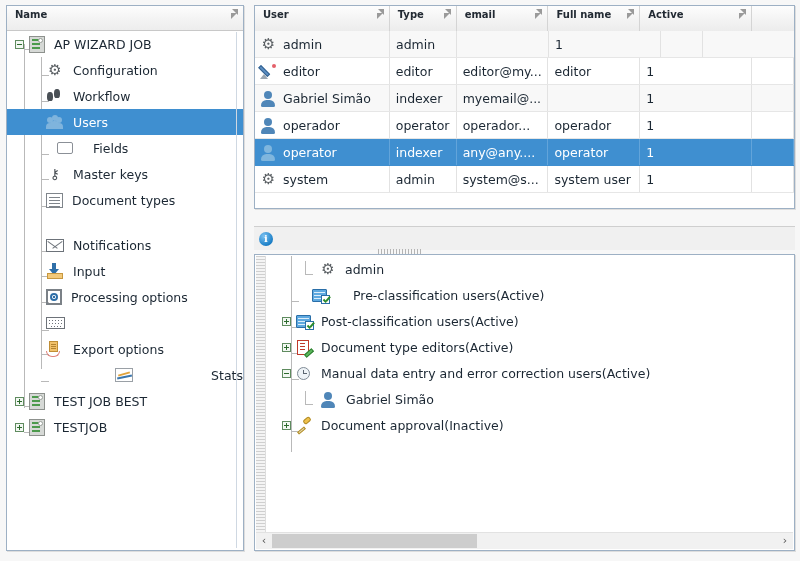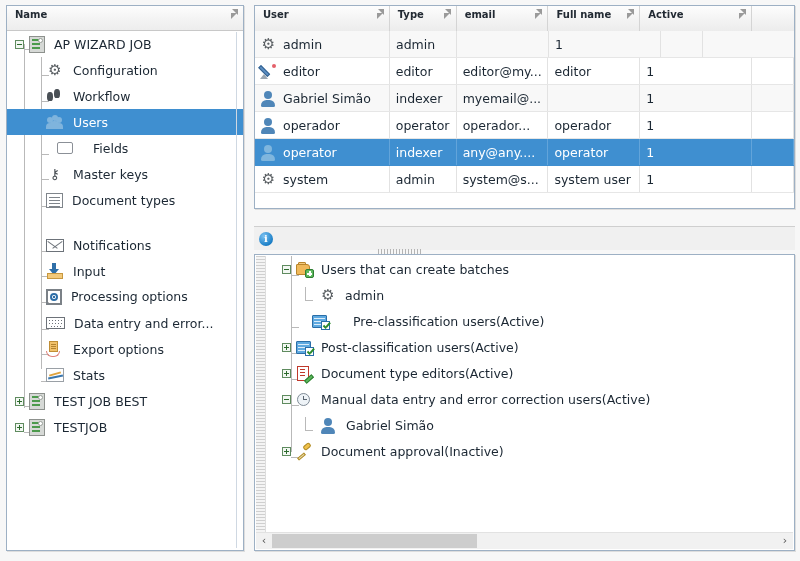--- a/index.html
+++ b/index.html
@@ -403,57 +403,56 @@
             <span style="width: 9px; height: 9px; flex: 0 0 auto;"></span>
             <span class="ico ic-input">
               <span class="arw"></span>
               <span class="arwh"></span>
               <span class="tray"></span>
             </span>
             <span class="lbl" style="margin-left: 4px;">Input</span>
           </div>
         </div>
         <div class="trow" style="position: relative;">
-          <div style="display: flex; gap: 5px; padding-left: 25px; position: relative; width: 100%; box-sizing: border-box;">
+          <div style="display: flex; align-items: center; gap: 5px; padding-left: 25px; position: relative; width: 100%; box-sizing: border-box;">
             <span class="guide" style="position: absolute; left: 34px; top: 13px; width: 8px; height: 1px;"></span>
             <span style="width: 9px; height: 9px; flex: 0 0 auto;"></span>
             <span class="ico ic-proc">
               <i></i>
               <b></b>
             </span>
             <span class="lbl" style="margin-left: 4px;">Processing options</span>
           </div>
         </div>
         <div class="trow" style="position: relative;">
           <div style="display: flex; align-items: center; gap: 5px; padding-left: 25px; position: relative; width: 100%; box-sizing: border-box;">
             <span class="guide" style="position: absolute; left: 34px; top: 13px; width: 8px; height: 1px;"></span>
             <span style="width: 9px; height: 9px; flex: 0 0 auto;"></span>
             <span class="ico ic-kbd">
               <i></i>
             </span>
-            <span class="lbl" style="margin-left: 4px;">Data entry and error...</span>
           </div>
         </div>
         <div class="trow" style="position: relative;">
           <div style="display: flex; align-items: center; gap: 5px; padding-left: 25px; position: relative; width: 100%; box-sizing: border-box;">
             <span class="guide" style="position: absolute; left: 34px; top: 13px; width: 8px; height: 1px;"></span>
             <span style="width: 9px; height: 9px; flex: 0 0 auto;"></span>
             <span class="ico ic-export">
               <span class="doc">
                 <i></i>
                 <i></i>
                 <i></i>
               </span>
               <span class="hand"></span>
             </span>
             <span class="lbl" style="margin-left: 4px;">Export options</span>
           </div>
         </div>
         <div class="trow" style="position: relative;">
-          <div style="display: flex; align-items: center; gap: 5px; padding-left: 25px; position: relative; width: 100%; box-sizing: border-box;">
+          <div style="display: flex; align-items: center; gap: 5px; padding-left: 25px; position: relative; width: 100%; box-sizing: border-box; justify-content: space-between;">
             <span class="guide" style="position: absolute; left: 34px; top: 13px; width: 8px; height: 1px;"></span>
             <span style="width: 9px; height: 9px; flex: 0 0 auto;"></span>
             <span class="ico ic-stats">
               <b></b>
               <i></i>
             </span>
             <span class="lbl" style="margin-left: 4px;">Stats</span>
           </div>
         </div>
         <div class="trow" style="position: relative;">
@@ -642,32 +641,20 @@
 
   <div id="infobar">
     <span class="info-ico">i</span>
   </div>
   <div class="grip"></div>
 
   <div class="panel" id="bottom-panel">
     <div class="vgrip"></div>
     <div class="btree" id="roles-tree-body">
         <div class="guide" style="left: 22px; top: 0px; width: 1px; height: 196px;"></div>
-        <div class="trow">
-          <div style="display: flex; align-items: center; gap: 5px; position: relative; width: 100%; box-sizing: border-box; padding-left: 13px;">
-            <span class="guide" style="position: absolute; left: 22px; top: 13px; width: 8px; height: 1px;"></span>
-            <span class="expander"></span>
-            <span class="ico ic-batch">
-              <span class="f2"></span>
-              <span class="f"></span>
-              <span class="plus"></span>
-            </span>
-            <span class="lbl" style="margin-left: 3px;">Users that can create batches</span>
-          </div>
-        </div>
         <div class="trow">
           <div style="display: flex; align-items: center; gap: 5px; position: relative; width: 100%; box-sizing: border-box; padding-left: 36px;">
             <span class="guide" style="position: absolute; left: 36px; top: 13px; width: 8px; height: 1px;"></span>
             <span class="guide" style="position: absolute; left: 36px; top: 0px; width: 1px; height: 13px;"></span>
             <span style="width: 9px; height: 9px; flex: 0 0 auto;"></span>
             <span class="ico ic-gears">⚙</span>
             <span class="lbl" style="margin-left: 3px;">admin</span>
           </div>
         </div>
         <div class="trow">

